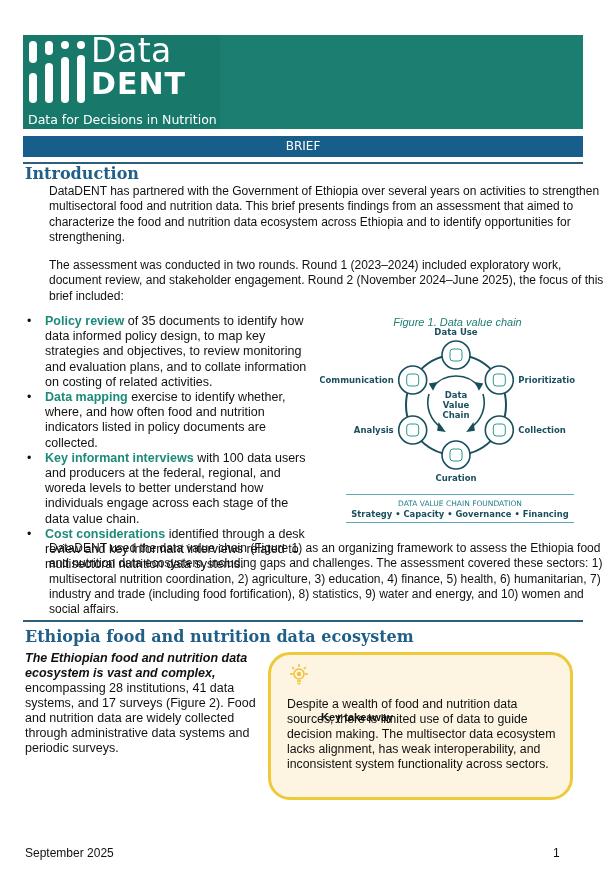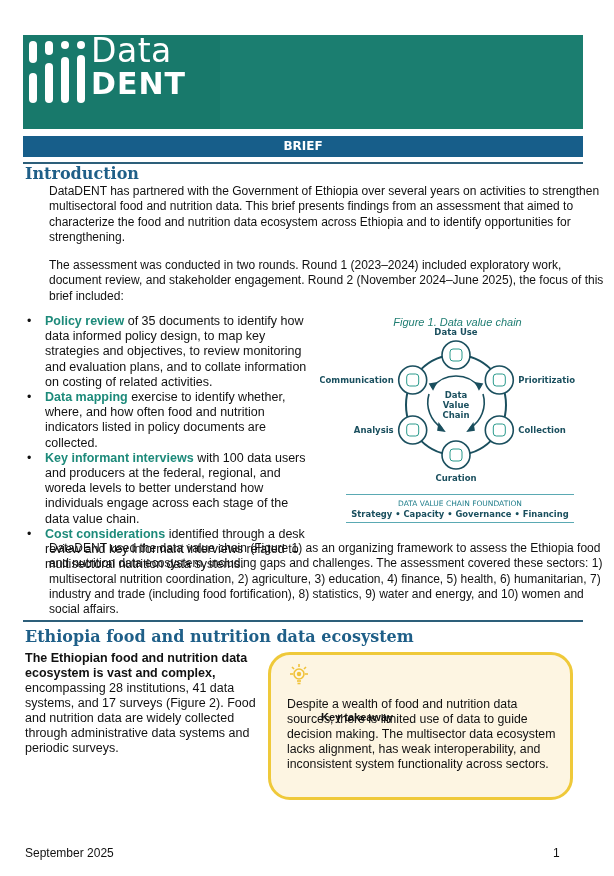--- a/index.html
+++ b/index.html
@@ -9,41 +9,41 @@
 
   
   #hdr { left:23px; top:35px; width:560px; height:94px; background:#1b7e70; }
   #logo-panel { left:0; top:0; width:197px; height:94px; background:#18796b; }
   .bar { position:absolute; background:#fff; border-radius:4px; width:8px; }
   #logo-data { left:68px; top:-2px; font-family:"DejaVu Sans", sans-serif; color:#fff; font-size:33px; line-height:36px; font-weight:normal; letter-spacing:0.5px;}
   #logo-dent { left:68px; top:32px; font-family:"DejaVu Sans", sans-serif; color:#fff; font-size:30px; line-height:34px; font-weight:bold; letter-spacing:1px;}
   #logo-tag { left:5px; top:78px; color:#fff; font-size:12.5px; line-height:14px; font-family:"DejaVu Sans", sans-serif; white-space:nowrap; }
   #title { right:10px; top:20px; width:340px; text-align:right; color:#fff; font-family:"DejaVu Sans", sans-serif; font-size:19px; line-height:27px; }
 
-  #brief-bar { left:23px; top:136px; width:560px; height:21px; background:#175e8a; color:#fff; text-align:center; font-family:"DejaVu Sans", sans-serif; font-size:12px; line-height:21px; font-weight:bold; }
+  #brief-bar { left:23px; top:136px; width:560px; height:21px; background:#175e8a; color:#fff; text-align:center; font-family:"DejaVu Sans", sans-serif; font-size:12px; line-height:21px; font-weight:normal; }
 
   .rule { position:absolute; left:23px; width:560px; height:2px; background:#2d5f7a; }
   h2 { margin:0; position:absolute; left:25px; font-family:"DejaVu Serif", serif; color:#1f5f88; font-size:16px; font-weight:bold; }
 
   .p { position:absolute; left:39px; width:560px; font-size:12px; line-height:15.3px;margin-left:10px; }
   ul.bul { position:absolute; left:25px; top:314px; width:290px; margin:0; padding:0; list-style:none; font-size:12.5px; line-height:15.2px; }
   ul.bul li { position:relative; padding-left:20px; }
   ul.bul li::before { content:"\2022"; position:absolute; left:2px; top:0; }
   .term { color:#1d8a7a; font-weight:bold;margin-top:8px; }
 
   
   #fig-cap { left:330px; top:316px; width:255px; text-align:center; color:#1f7d72; font-style:italic; font-size:11px; }
   #fig { left:320px; top:328px; width:294px; height:200px; }
   .node-label { font-family:"DejaVu Sans", sans-serif; font-size:8.5px; font-weight:bold; fill:#1a4f5e; }
   #found-title { left:348px; top:499px; width:224px; text-align:center; font-size:7.5px; color:#1f7d8a; font-family:"DejaVu Sans", sans-serif; }
   #found-items { left:344px; top:509px; width:232px; text-align:center; font-size:8.4px; font-weight:bold; color:#1a4f5e; font-family:"DejaVu Sans", sans-serif; white-space:nowrap; }
   .frule { position:absolute; left:346px; width:228px; height:1px; background:#5aa9b3; }
 
   #eco-text { left:25px; top:651px; width:235px; font-size:12.5px; line-height:15px; }
-  #eco-text b { font-weight:bold; }
+  #eco-text b { font-weight:bold;font-style:italic; }
 
   #takeaway { left:268px; top:652px; width:299px; height:142px; background:#fdf5e2; border:3px solid #efc93a; border-radius:22px; }
   #kt-title { left:50px; top:11px; font-weight:bold; font-size:11px;margin-top:45px; }
   #kt-icon { left:16px; top:8px; width:24px; height:24px; }
   #kt-body { left:16px; top:42px; width:280px; font-size:12.3px; line-height:15px; }
 
   #footer-date { left:25px; top:846px; font-size:12px;text-align:center; }
   #footer-page { left:553px; top:846px; font-size:12px; }
 </style>
 </head>
@@ -54,20 +54,21 @@
     <div class="bar" style="left:6px;top:6px;height:22px;"></div>
     <div class="bar" style="left:6px;top:38px;height:30px;"></div>
     <div class="bar" style="left:22px;top:6px;height:14px;"></div>
     <div class="bar" style="left:22px;top:28px;height:40px;"></div>
     <div class="bar" style="left:38px;top:6px;height:8px;"></div>
     <div class="bar" style="left:38px;top:22px;height:46px;"></div>
     <div class="bar" style="left:54px;top:6px;height:8px;border-radius:50%;"></div>
     <div class="bar" style="left:54px;top:20px;height:48px;"></div>
     <div id="logo-data" class="abs">Data</div>
     <div id="logo-dent" class="abs">DENT</div>
+    <div id="logo-tag" class="abs">Data for Decisions in Nutrition</div>
   </div>
 </div>
 <div id="brief-bar" class="abs">BRIEF</div>
 
 <div class="rule" style="top:162px;"></div>
 <h2 style="top:164px;">Introduction</h2>
 <div class="p" style="top:184px;">DataDENT has partnered with the Government of Ethiopia over several years on activities to strengthen multisectoral food and nutrition data. This brief presents findings from an assessment that aimed to characterize the food and nutrition data ecosystem across Ethiopia and to identify opportunities for strengthening.</div>
 <div class="p" style="top:258px;">The assessment was conducted in two rounds. Round 1 (2023–2024) included exploratory work, document review, and stakeholder engagement. Round 2 (November 2024–June 2025), the focus of this brief included:</div>
 
 <ul class="bul">

